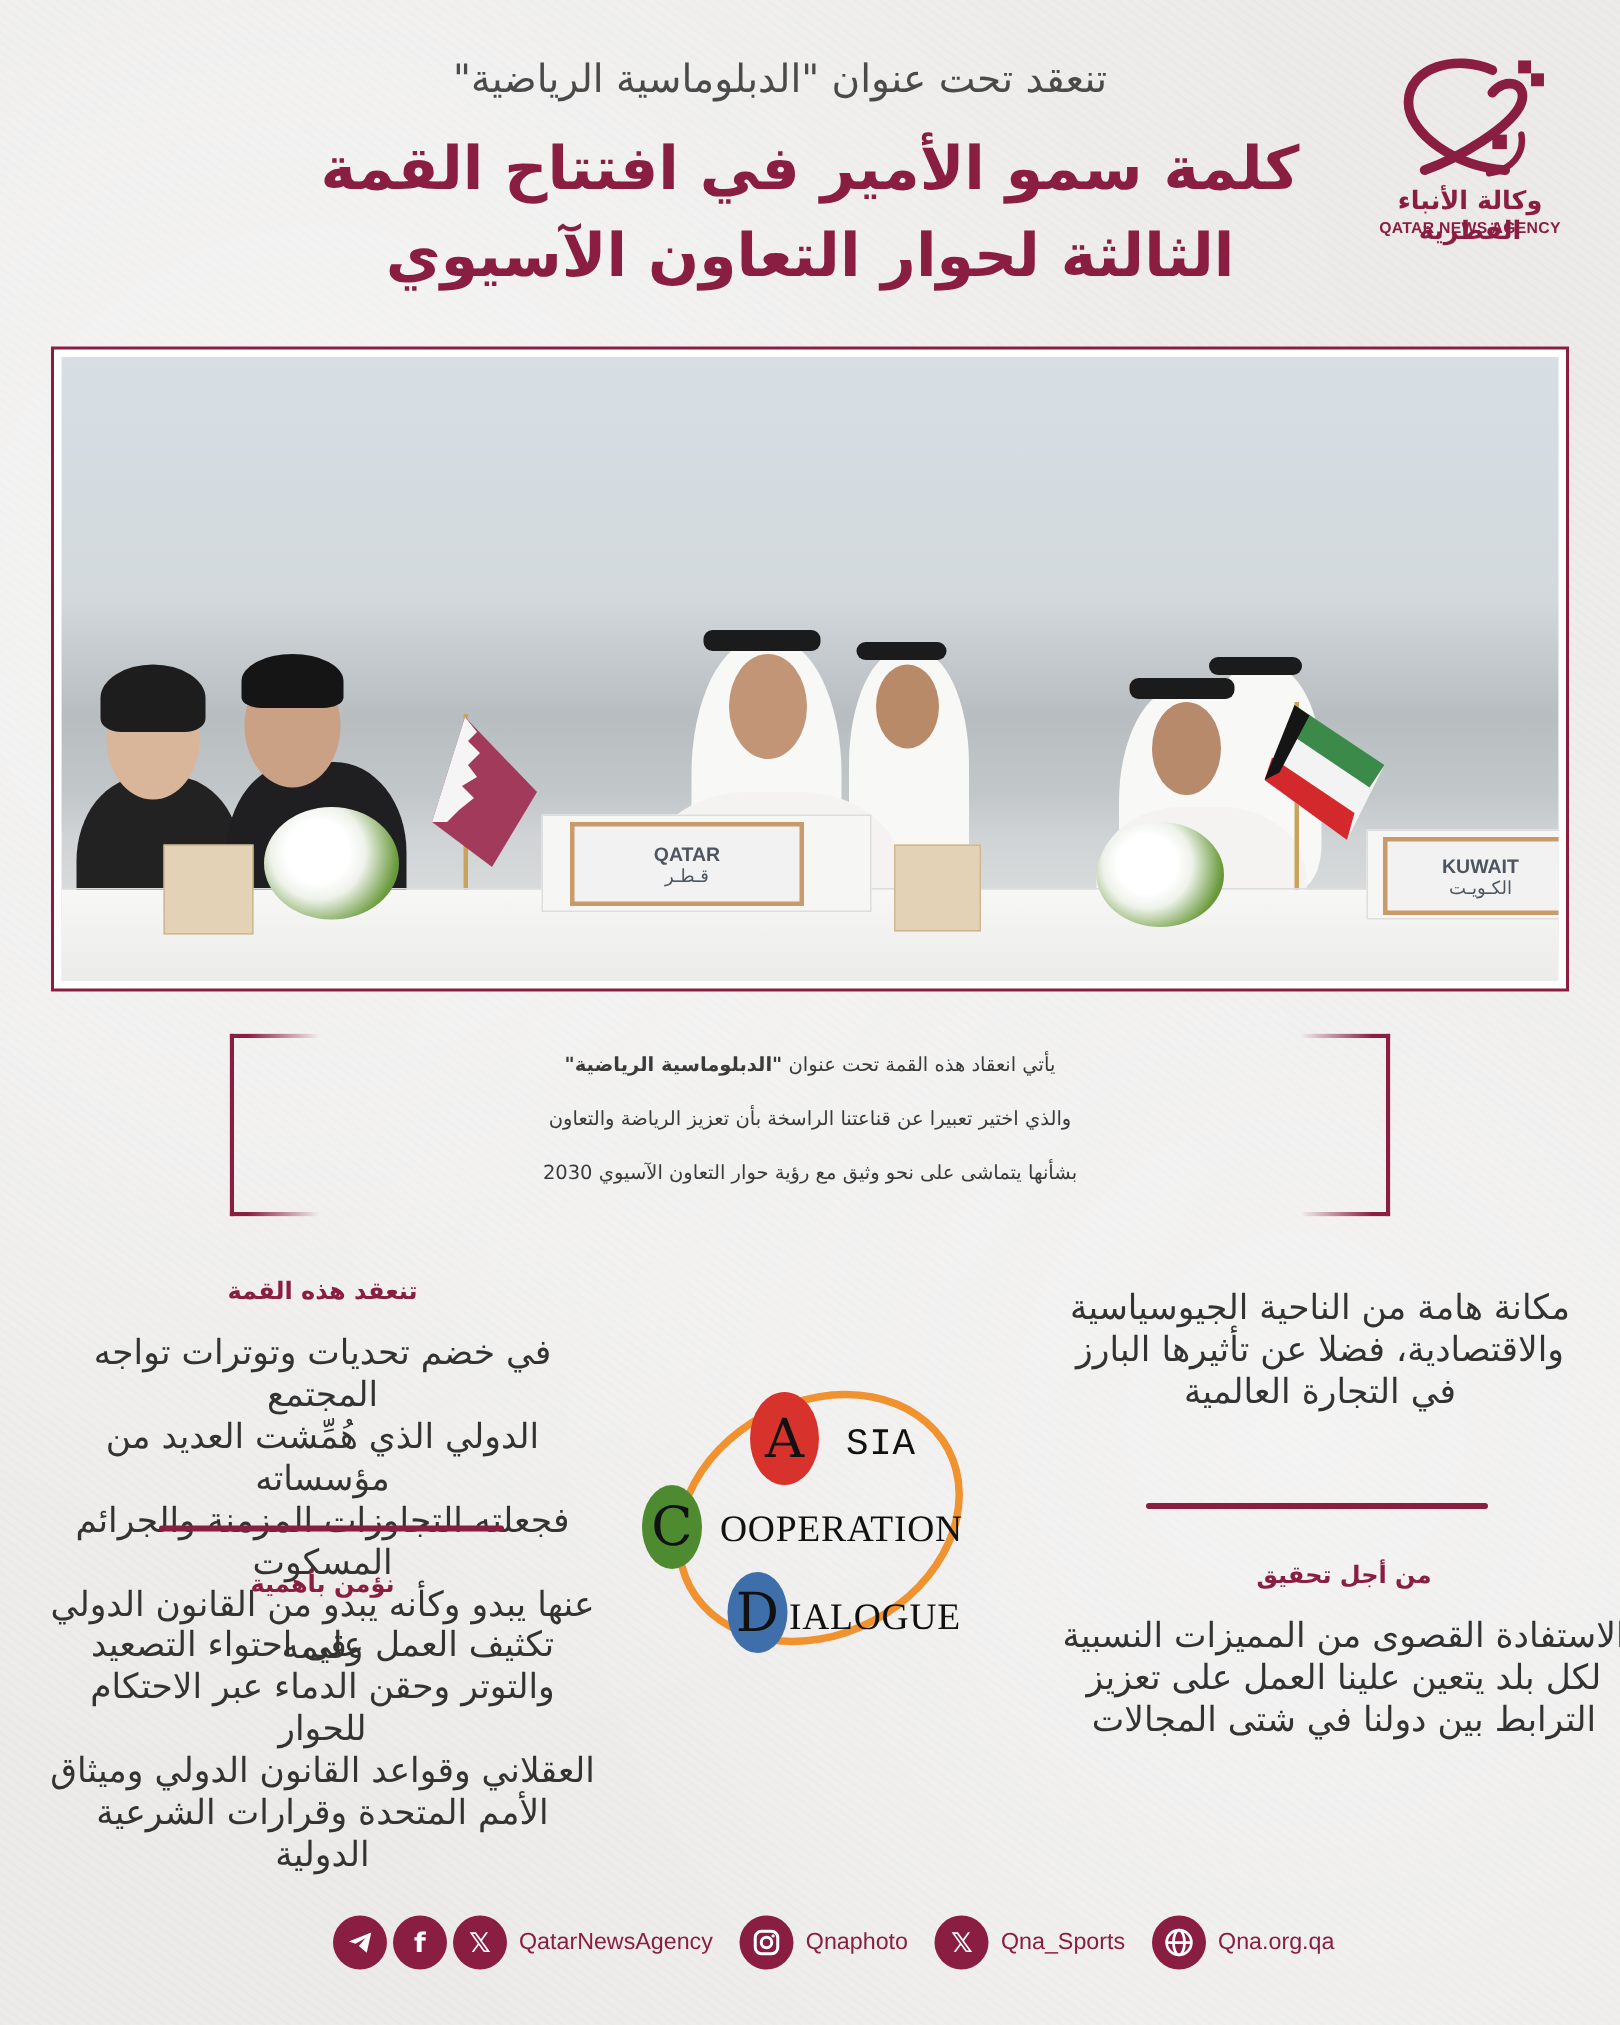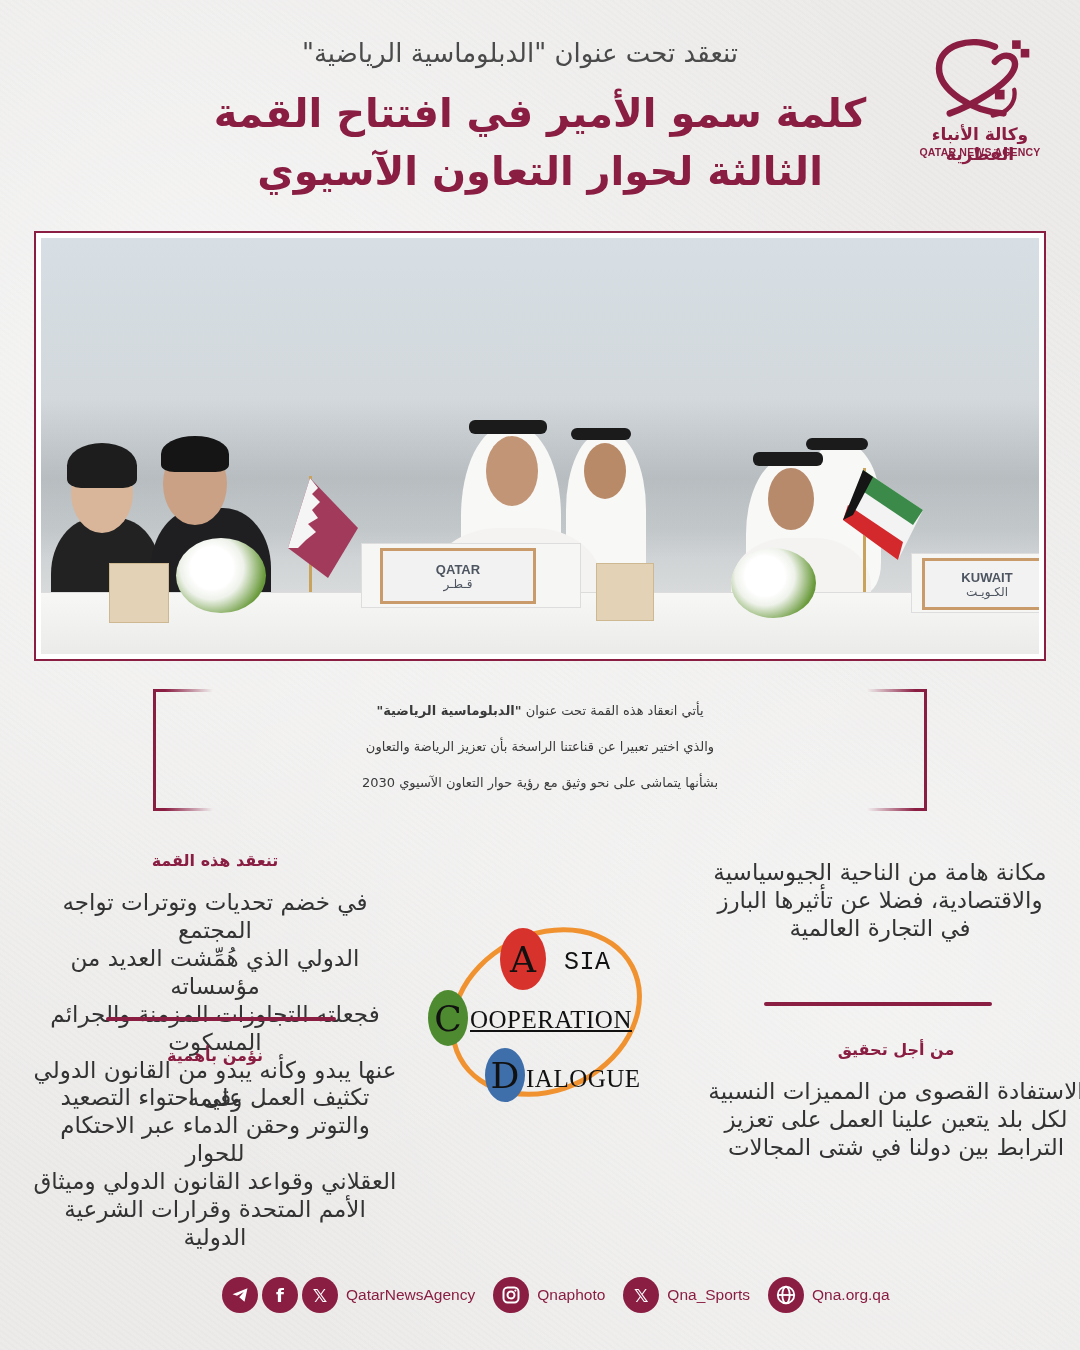--- a/index.html
+++ b/index.html
@@ -272,21 +272,21 @@
     <div>لكل بلد يتعين علينا العمل على تعزيز</div>
     <div>الترابط بين دولنا في شتى المجالات</div>
   </div>
 </div>
 
 <div class="acd">
   <div class="ring"></div>
   <div class="dot" style="left:80px; top:8px; width:46px; height:62px; background:#d8322c;">A</div>
   <div class="word" style="left:144px; top:28px;font-family:Liberation Mono, monospace;">SIA</div>
   <div class="dot" style="left:8px; top:70px; width:40px; height:56px; background:#4e8a2f;">C</div>
-  <div class="word" style="left:50px; top:86px;text-decoration:underline;">OOPERATION</div>
+  <div class="word" style="left:60px; top:86px;">OOPERATION</div>
   <div class="dot" style="left:65px; top:128px; width:40px; height:54px; background:#3f6faa;">D</div>
   <div class="word" style="left:106px; top:145px;">IALOGUE</div>
 </div>
 
 <div class="footer">
   <div class="sicon">
     <svg width="18" height="18" viewBox="0 0 24 24">
         <path d="M2 11 L22 3 L18 21 L11 15 L17 8 L8 13 Z" fill="#fff"></path>
       </svg>
   </div>

